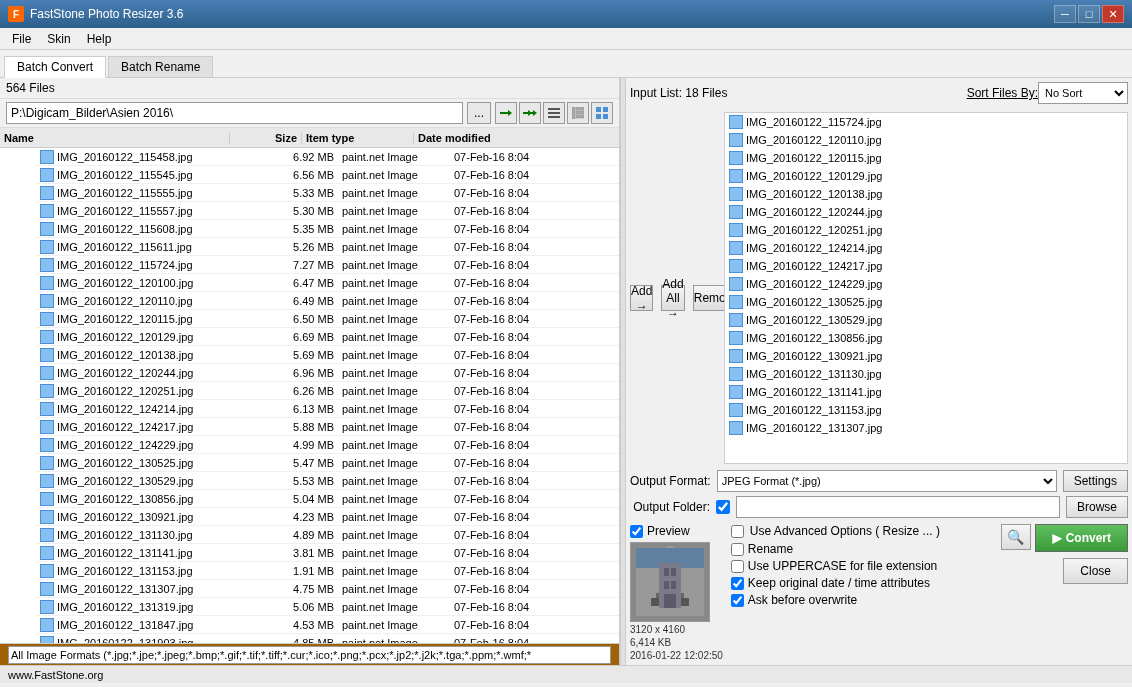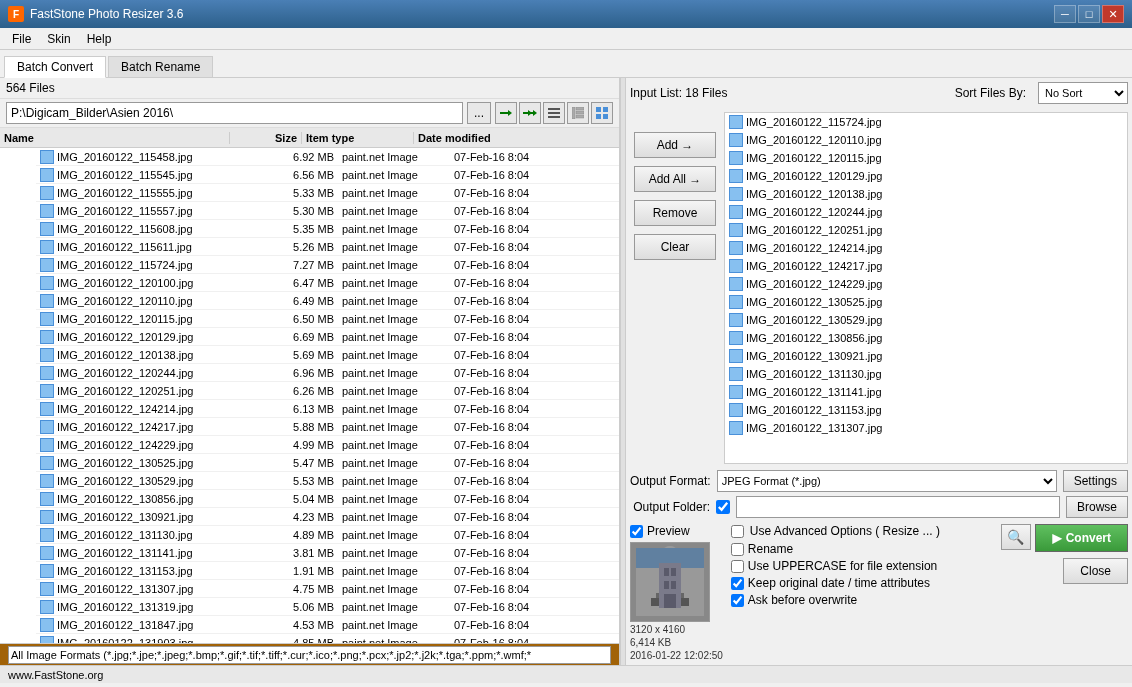--- a/index.html
+++ b/index.html
@@ -246,34 +246,34 @@
       flex: 1;
       display: flex;
       flex-direction: column;
       padding: 4px;
     }
 
     .input-list-header {
       display: flex;
       align-items: center;
       margin-bottom: 4px;
-      gap: 12px;
+      gap: 0;
     }
     .sort-select {
       height: 22px;
       font-size: 11px;
       border: 1px solid #999;
       background: white;
       padding: 0 2px;
       min-width: 90px;
     }
 
     .center-buttons {
       display: flex;
-      flex-direction: column;
+      flex-direction: row;
       align-items: center;
       justify-content: flex-start;
       padding-top: 20px;
       gap: 8px;
       width: 90px;
     }
     .action-btn {
       width: 82px;
       height: 26px;
       border: 1px solid #999;
@@ -798,21 +798,21 @@
   </div>
 
   <div class="splitter"></div>
 
   <div class="right-panel">
 
     <div style="display:flex; gap:4px; flex:1; min-height:0; flex-direction:column;">
 
       <div class="input-list-header">
         <span>Input List:  18 Files</span>
-        <span style="margin-left:auto;">Sort Files By:</span>
+        <span style="margin-left:auto;text-decoration:underline;">Sort Files By:</span>
         <select class="sort-select" id="sort-select"><option>No Sort</option><option>Name</option><option>Date</option><option>Size</option></select>
       </div>
 
       <div class="panels-row" style="flex:1; min-height:0;">
 
         <div class="input-list-container" id="input-list">
             <div class="input-list-item"><span class="file-icon"></span>IMG_20160122_115724.jpg</div>
             <div class="input-list-item"><span class="file-icon"></span>IMG_20160122_120110.jpg</div>
             <div class="input-list-item"><span class="file-icon"></span>IMG_20160122_120115.jpg</div>
             <div class="input-list-item"><span class="file-icon"></span>IMG_20160122_120129.jpg</div>

